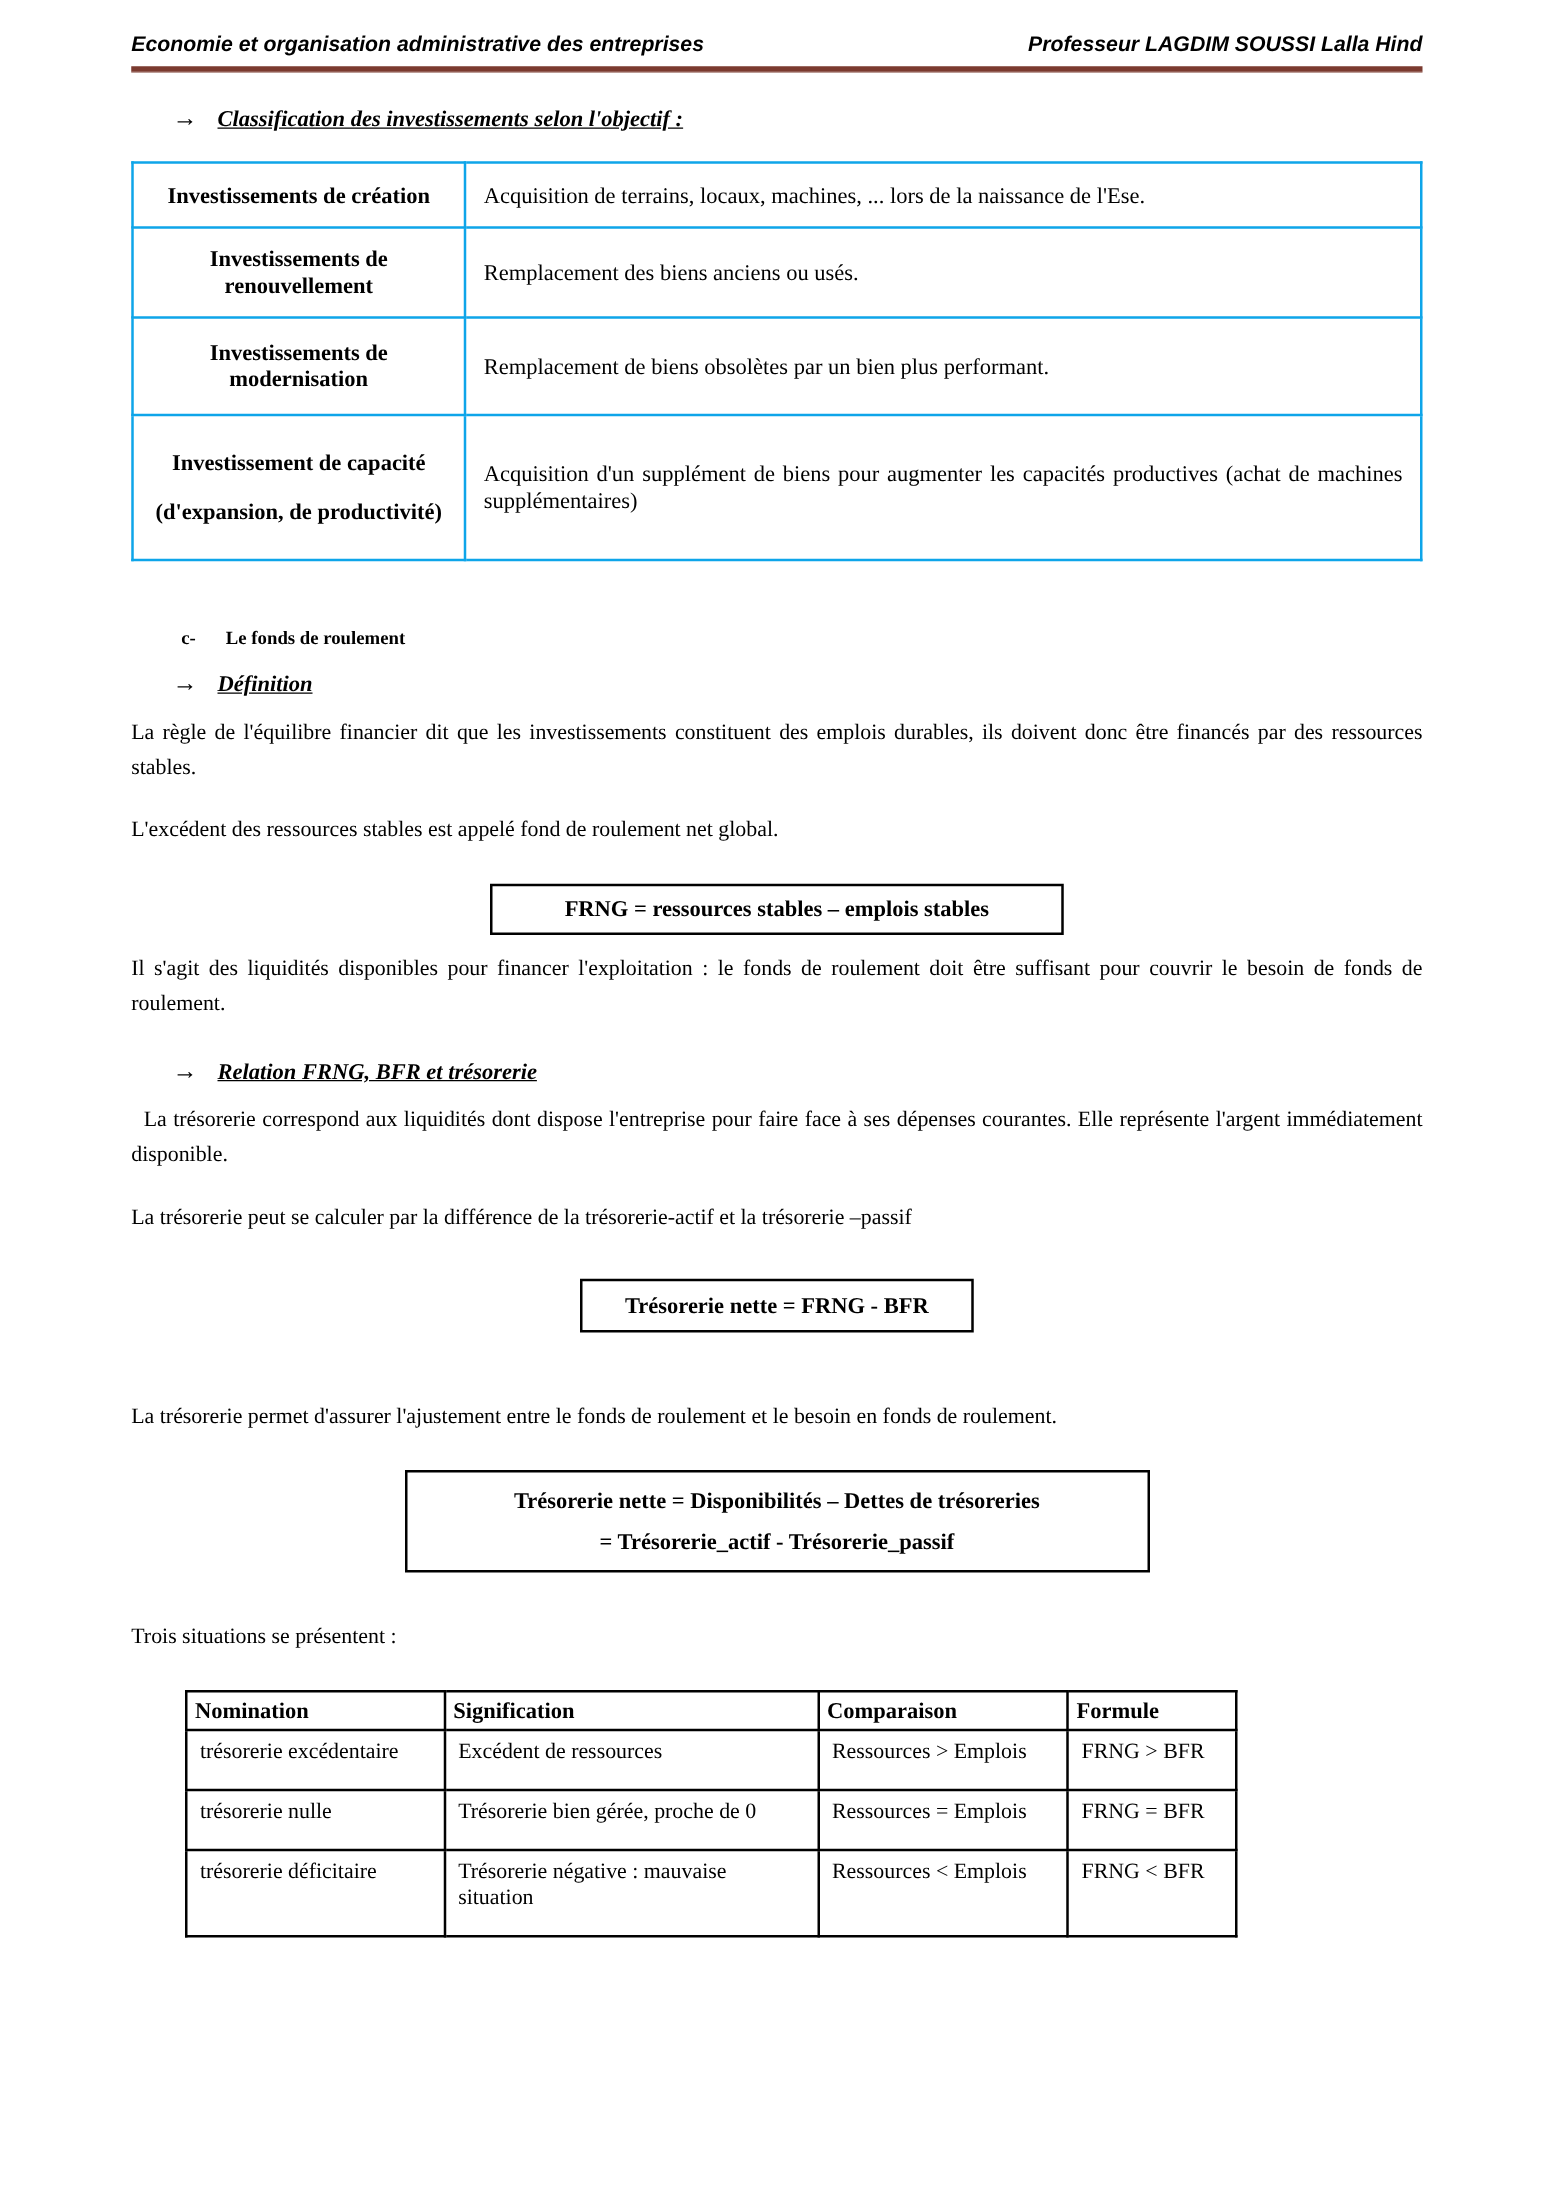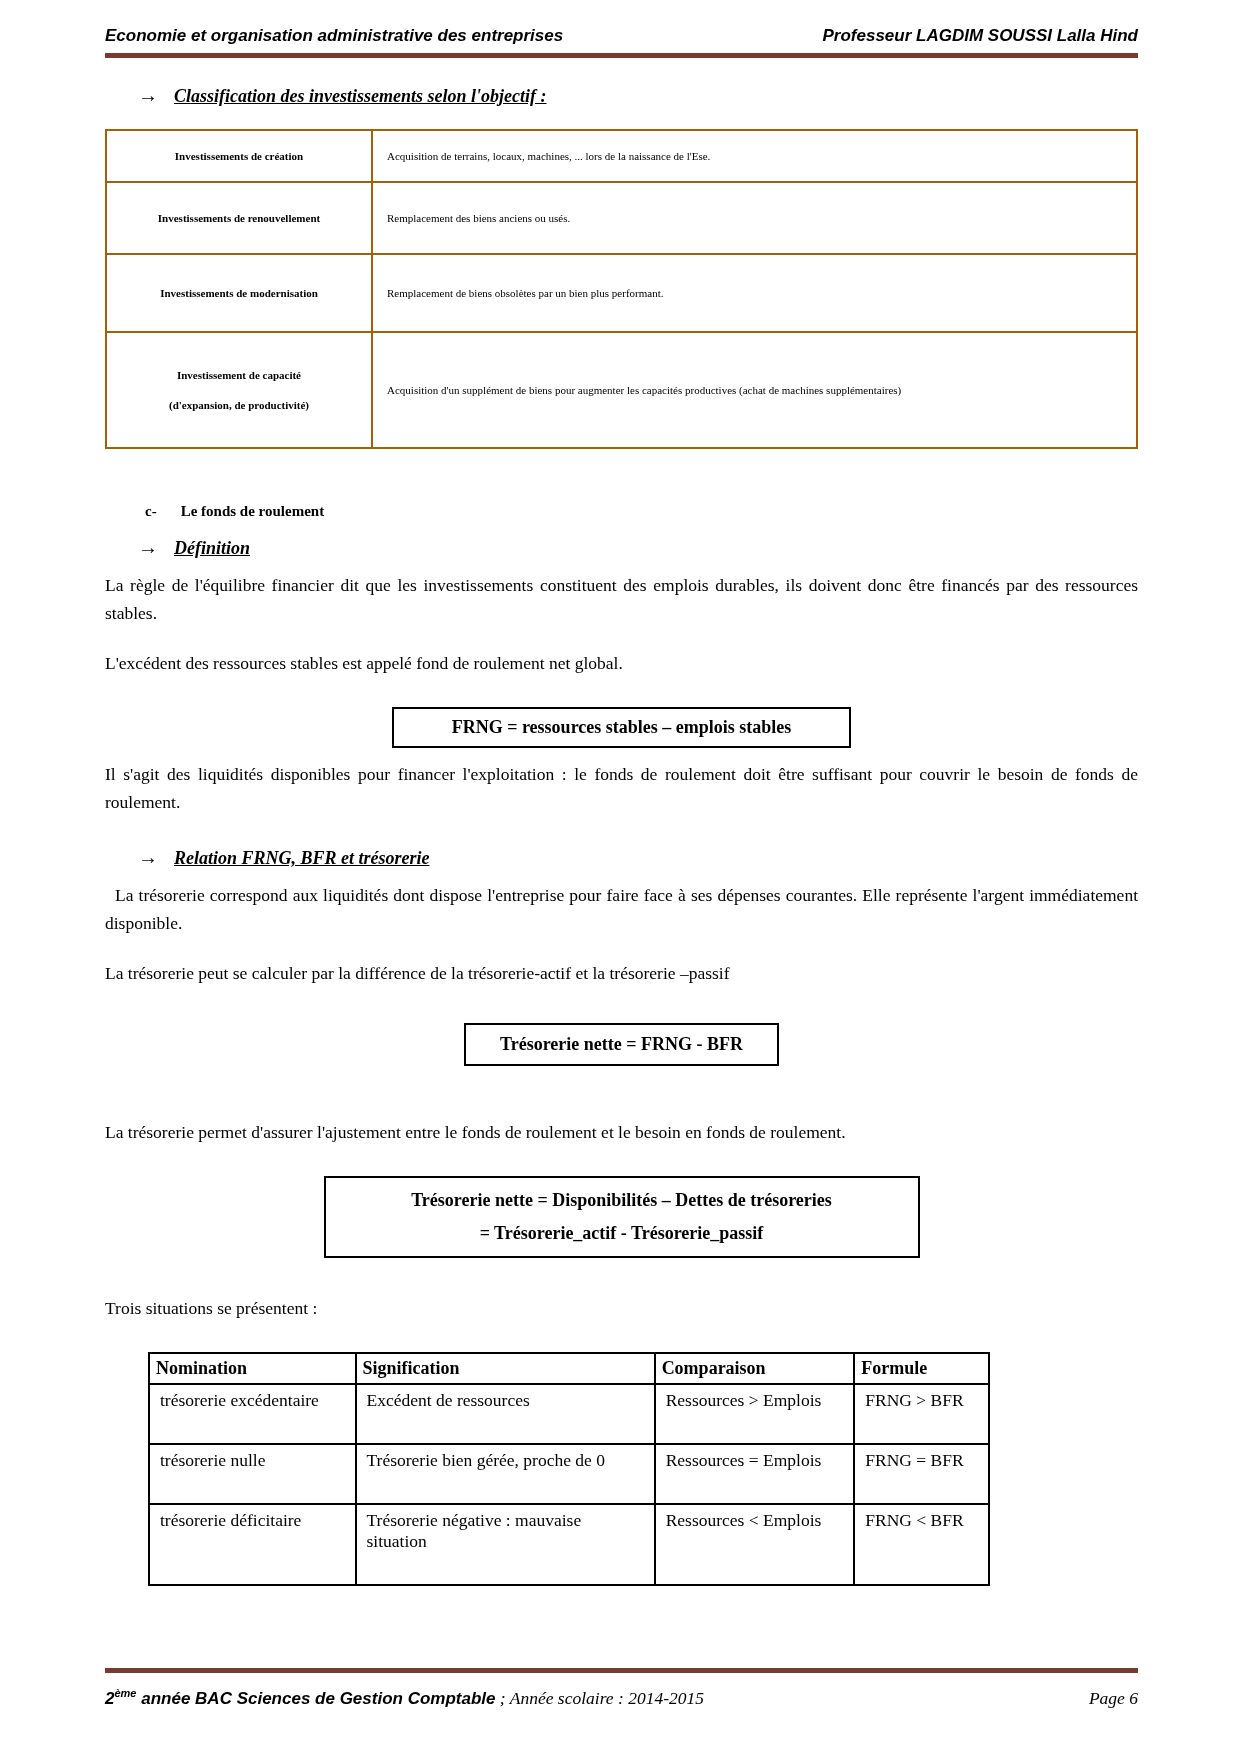--- a/index.html
+++ b/index.html
@@ -23,21 +23,21 @@
   .content { padding:0 103px 0 105px; }
 
   
   .arrow-heading { display:flex; align-items:baseline; margin-left:33px; }
   .arrow { font-size:20px; margin-right:16px; font-style:normal; }
   .ah-text { font-weight:bold; font-style:italic; text-decoration:underline; font-size:18px; }
 
   
   table { border-collapse:collapse; }
   .inv-table { width:100%; margin-top:22px; }
-  .inv-table td { border:2px solid #a16207; font-size:11px; }
+  .inv-table td { border:2px solid #0ea5e9; font-size:18px; }
   .label-cell { width:266px; text-align:center; font-weight:bold; vertical-align:middle; padding:6px 12px; }
   .desc-cell  { vertical-align:middle; padding:6px 14px; text-align:justify; }
   .r1 { height:52px; } .r2 { height:72px; } .r3 { height:78px; } .r4 { height:116px; }
   .label2 { margin-top:18px; }
 
   
   .sub-heading { margin:54px 0 0 40px; font-weight:bold; font-size:15px; }
   .sub-heading .pfx { margin-right:24px; }
 
   p.body { font-size:17.5px; line-height:1.6; text-align:justify; }
@@ -52,21 +52,21 @@
   }
   .f1 { margin-top:30px; padding:8px 58px; }
   .f2 { margin-top:36px; padding:9px 34px; }
   .f3 { margin-top:30px; padding:12px 36px; min-width:596px; }
   .f3 .line2 { margin-top:12px; }
 
   
   .sit-table { margin:30px 0 0 43px; width:842px; }
   .sit-table th, .sit-table td { border:2px solid #000; }
   .sit-table th { font-size:18px; font-weight:bold; text-align:left; padding:4px 6px; }
-  .sit-table td { font-size:17.5px; padding:5px 10px 32px 10px; vertical-align:top; text-align:left; }
+  .sit-table td { font-size:17.5px; padding:5px 10px 20px 10px; vertical-align:top; text-align:left; }
   .col-nom { width:207px; } .col-sig { width:300px; } .col-cmp { width:200px; } .col-frm { width:135px; }
 
   
   .doc-footer { position:absolute; left:105px; right:103px; bottom:46px; }
   .frow { display:flex; justify-content:space-between; align-items:baseline; margin-top:14px; font-size:17.5px; }
   .f-bold { font-family:"Liberation Sans", sans-serif; font-weight:bold; font-style:italic; font-size:17px; }
   .f-rest, .f-right { font-style:italic; }
   sup { font-size:11px; }
 </style>
 </head>
@@ -178,23 +178,14 @@
         <td>trésorerie déficitaire</td>
         <td>Trésorerie négative : mauvaise situation</td>
         <td>Ressources &lt; Emplois</td>
         <td>FRNG &lt; BFR</td>
       </tr>
     </tbody>
       </table>
 
   </main>
 
-  <footer class="doc-footer">
-    <div class="rule-thinthick"></div>
-    <div class="frow">
-      <span>
-        <span class="f-bold"><span>2</span><sup>ème</sup><span> année BAC Sciences de Gestion Comptable</span></span><span class="f-rest"> ;  Année scolaire : 2014-2015</span>
-      </span>
-      <span class="f-right">Page 6</span>
-    </div>
-  </footer>
 
 </div>
 
 </body></html>

